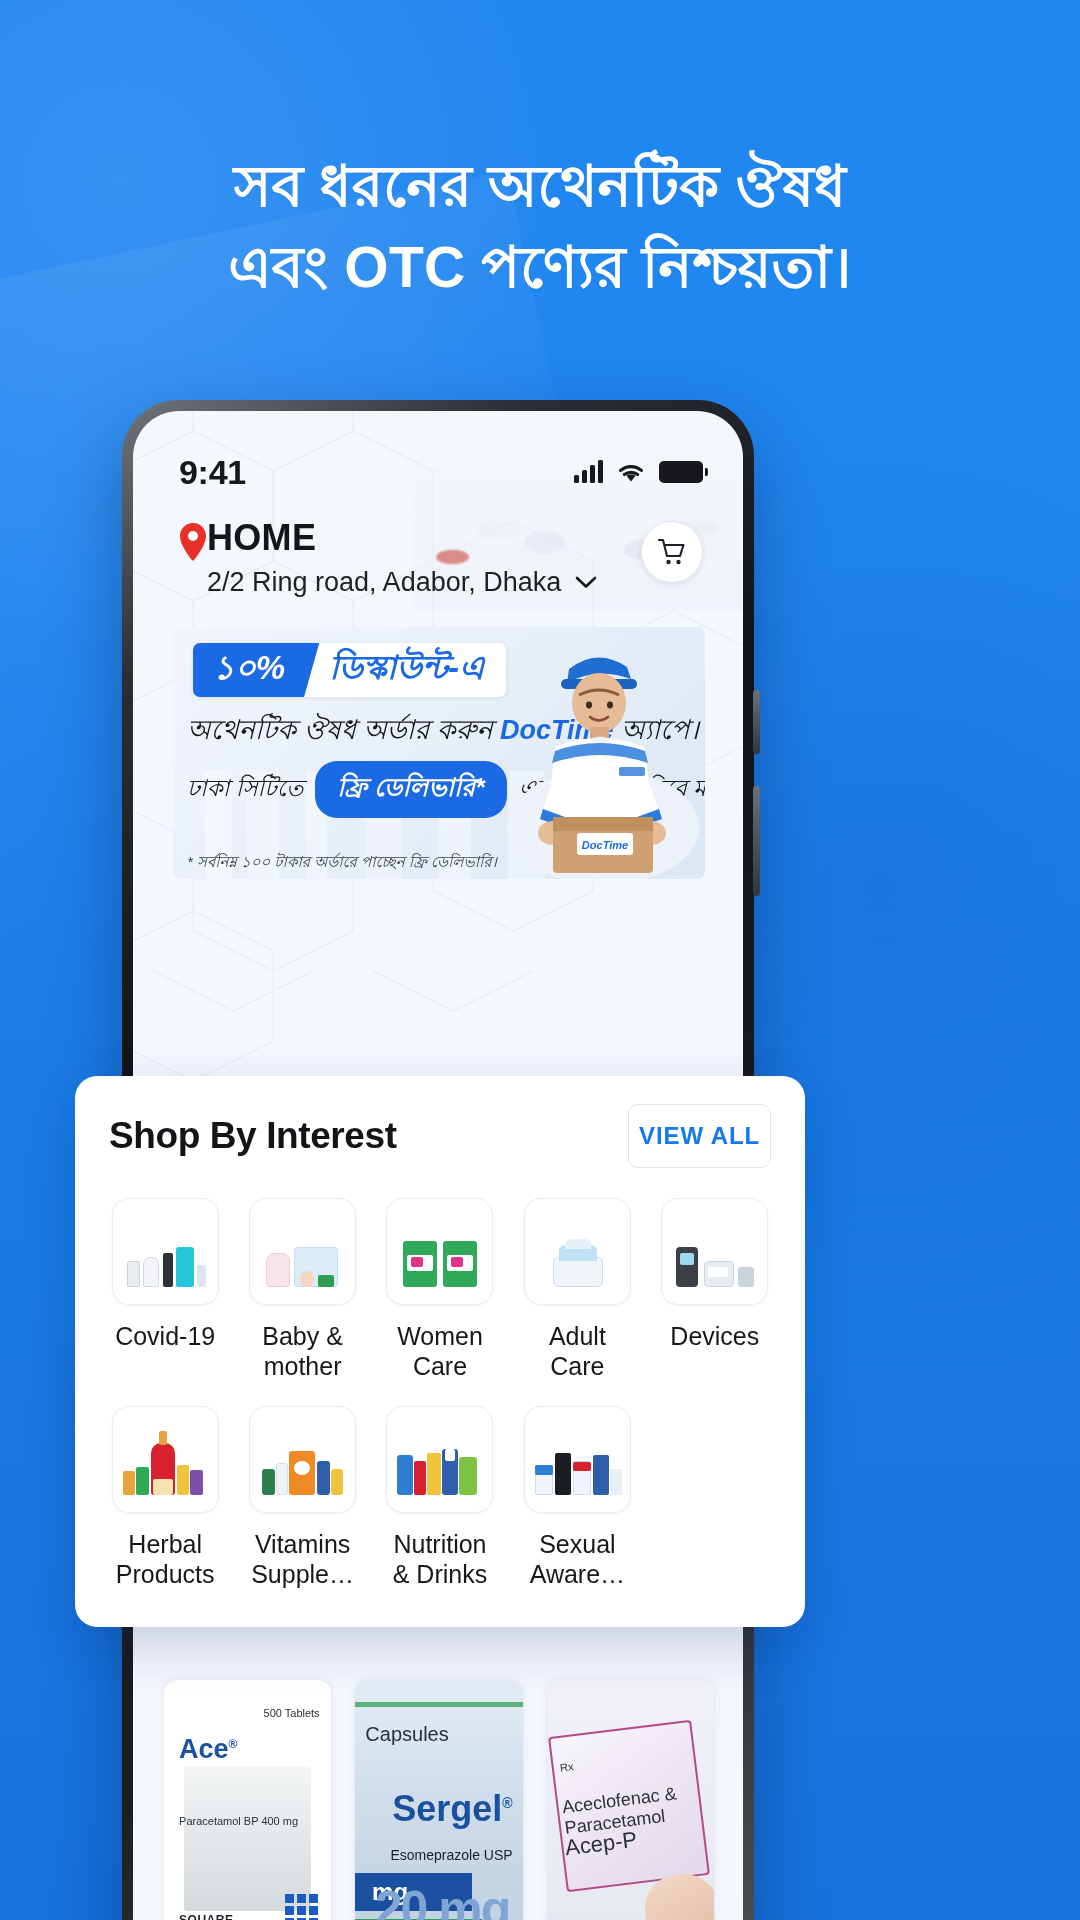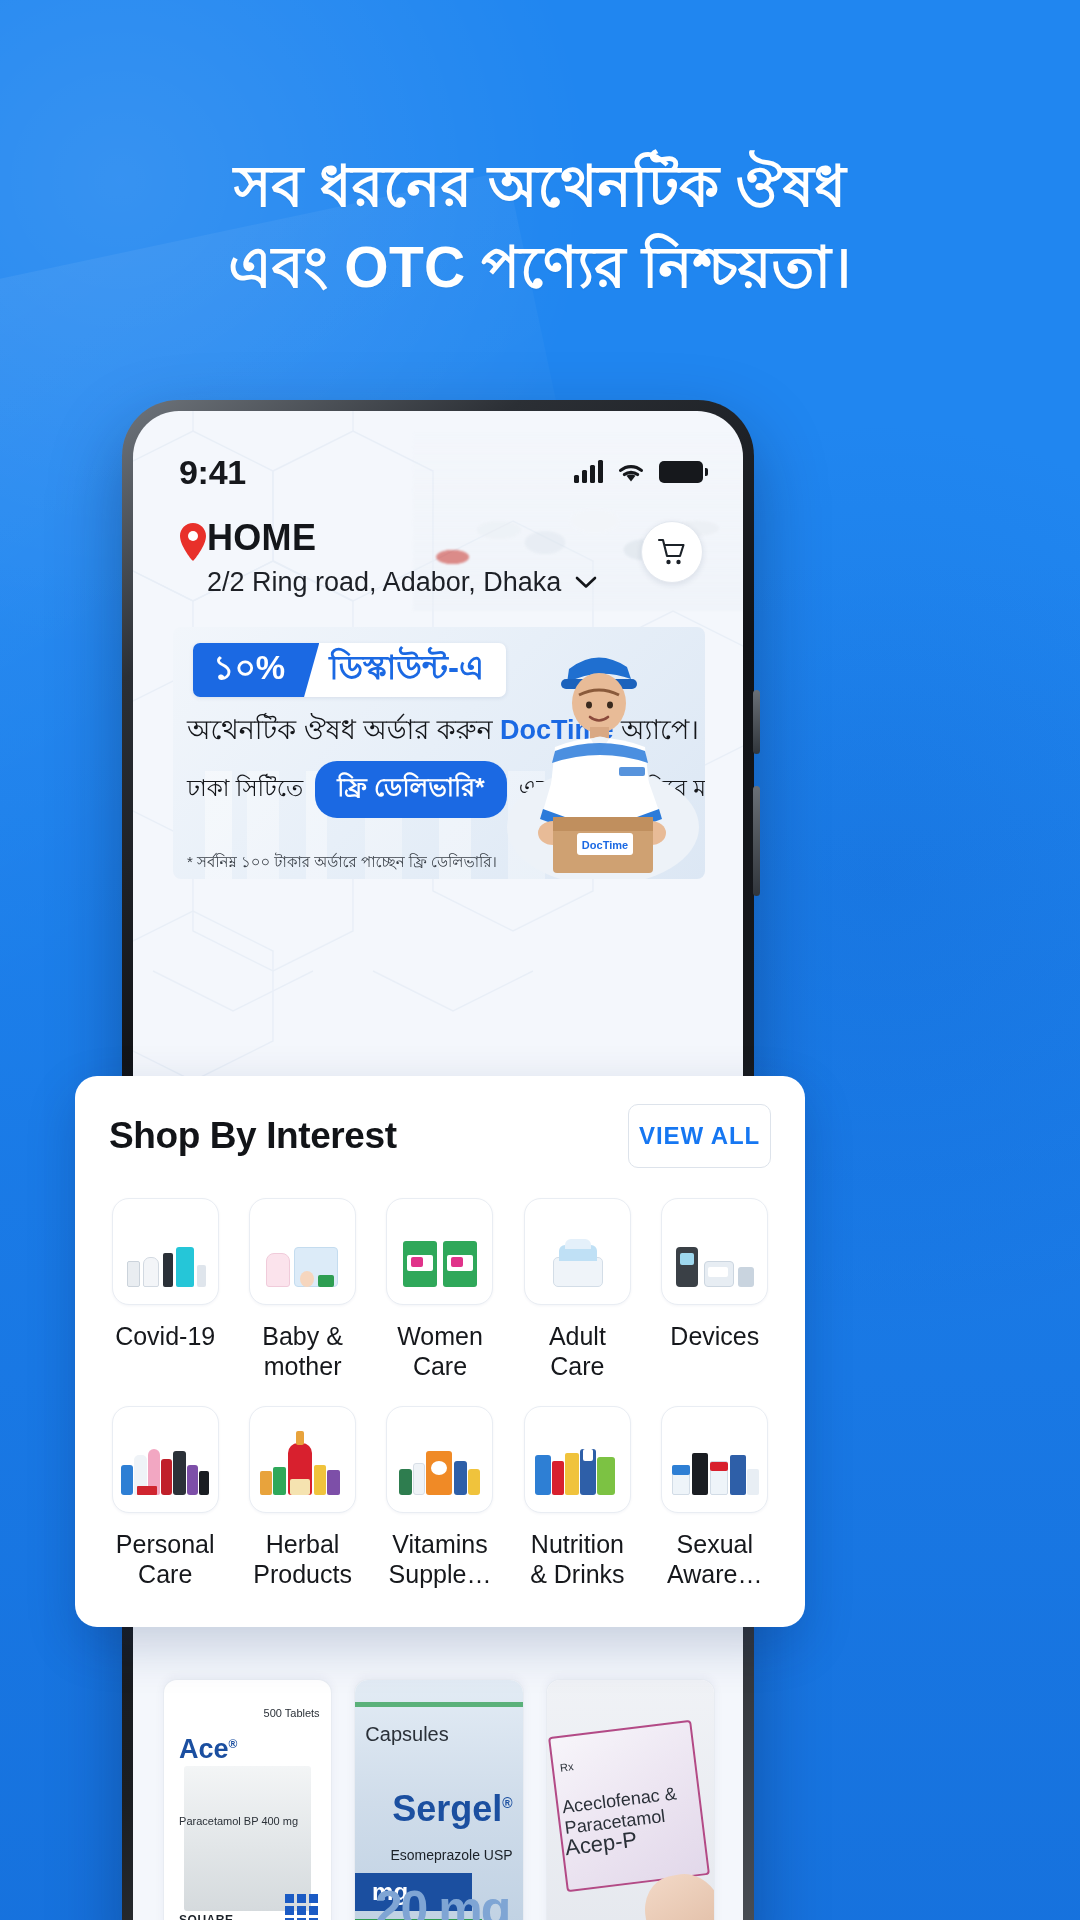--- a/index.html
+++ b/index.html
@@ -225,20 +225,21 @@
 
   
   .promo {
     position: relative;
     z-index: 1;
     margin: 28px 38px 0 40px;
     height: 252px;
     border-radius: 8px;
     overflow: hidden;
     background: linear-gradient(135deg, #F2F6FB 0%, #E7EFF8 48%, #DCE7F4 100%);
+    font-style: italic;
   }
   .promo-city {
     position: absolute; left: 0; bottom: 0; width: 100%; height: 108px;
     background:
       linear-gradient(to right,
         transparent 0 6%, rgba(255,255,255,0.55) 6% 11%, transparent 11% 14%,
         rgba(255,255,255,0.45) 14% 20%, transparent 20% 25%,
         rgba(255,255,255,0.5) 25% 29%, transparent 29% 36%,
         rgba(255,255,255,0.4) 36% 43%, transparent 43% 50%,
         rgba(255,255,255,0.5) 50% 56%, transparent 56% 63%,
@@ -713,35 +714,20 @@
             <span style="left:14px;width:22px;height:40px;background:#3A4046;border-radius:4px"></span>
             <span style="left:18px;width:14px;height:12px;bottom:22px;background:#9FD8EE;border-radius:2px"></span>
             <span style="left:42px;width:30px;height:26px;background:#E7EDF3;border-radius:4px;border:1px solid #CCD6E0"></span>
             <span style="left:46px;width:20px;height:10px;bottom:10px;background:#FFFFFF"></span>
             <span style="left:76px;width:16px;height:20px;background:#C9D4DF;border-radius:3px"></span>
           </div>
         </div>
         <div class="cat-label">Devices</div>
       </div>
 
-      <div class="cat">
-        <div class="cat-tile">
-          <div class="cl">
-            <span style="left:8px;width:12px;height:30px;background:#2E7FD4;border-radius:3px"></span>
-            <span style="left:21px;width:13px;height:40px;background:#EFF3F7;border-radius:5px 5px 2px 2px"></span>
-            <span style="left:35px;width:12px;height:46px;background:#F2A7C2;border-radius:6px 6px 2px 2px"></span>
-            <span style="left:48px;width:11px;height:36px;background:#C0202A;border-radius:3px"></span>
-            <span style="left:60px;width:13px;height:44px;background:#2B3138;border-radius:3px"></span>
-            <span style="left:74px;width:11px;height:30px;background:#7D4FA8;border-radius:3px"></span>
-            <span style="left:86px;width:10px;height:24px;background:#1A1D22;border-radius:2px"></span>
-            <span style="left:24px;width:20px;height:9px;background:#D0252F;border-radius:1px"></span>
-          </div>
-        </div>
-        <div class="cat-label">Personal Care</div>
-      </div>
 
       <div class="cat">
         <div class="cat-tile">
           <div class="cl">
             <span style="left:10px;width:12px;height:24px;background:#E8A33C;border-radius:2px"></span>
             <span style="left:23px;width:13px;height:28px;background:#2FA85A;border-radius:2px"></span>
             <span style="left:38px;width:24px;height:52px;background:#D8202E;border-radius:10px 10px 3px 3px"></span>
             <span style="left:46px;width:8px;height:14px;bottom:50px;background:#E8A33C;border-radius:2px"></span>
             <span style="left:64px;width:12px;height:30px;background:#F0C33C;border-radius:2px"></span>
             <span style="left:77px;width:13px;height:25px;background:#7D4FA8;border-radius:2px"></span>

